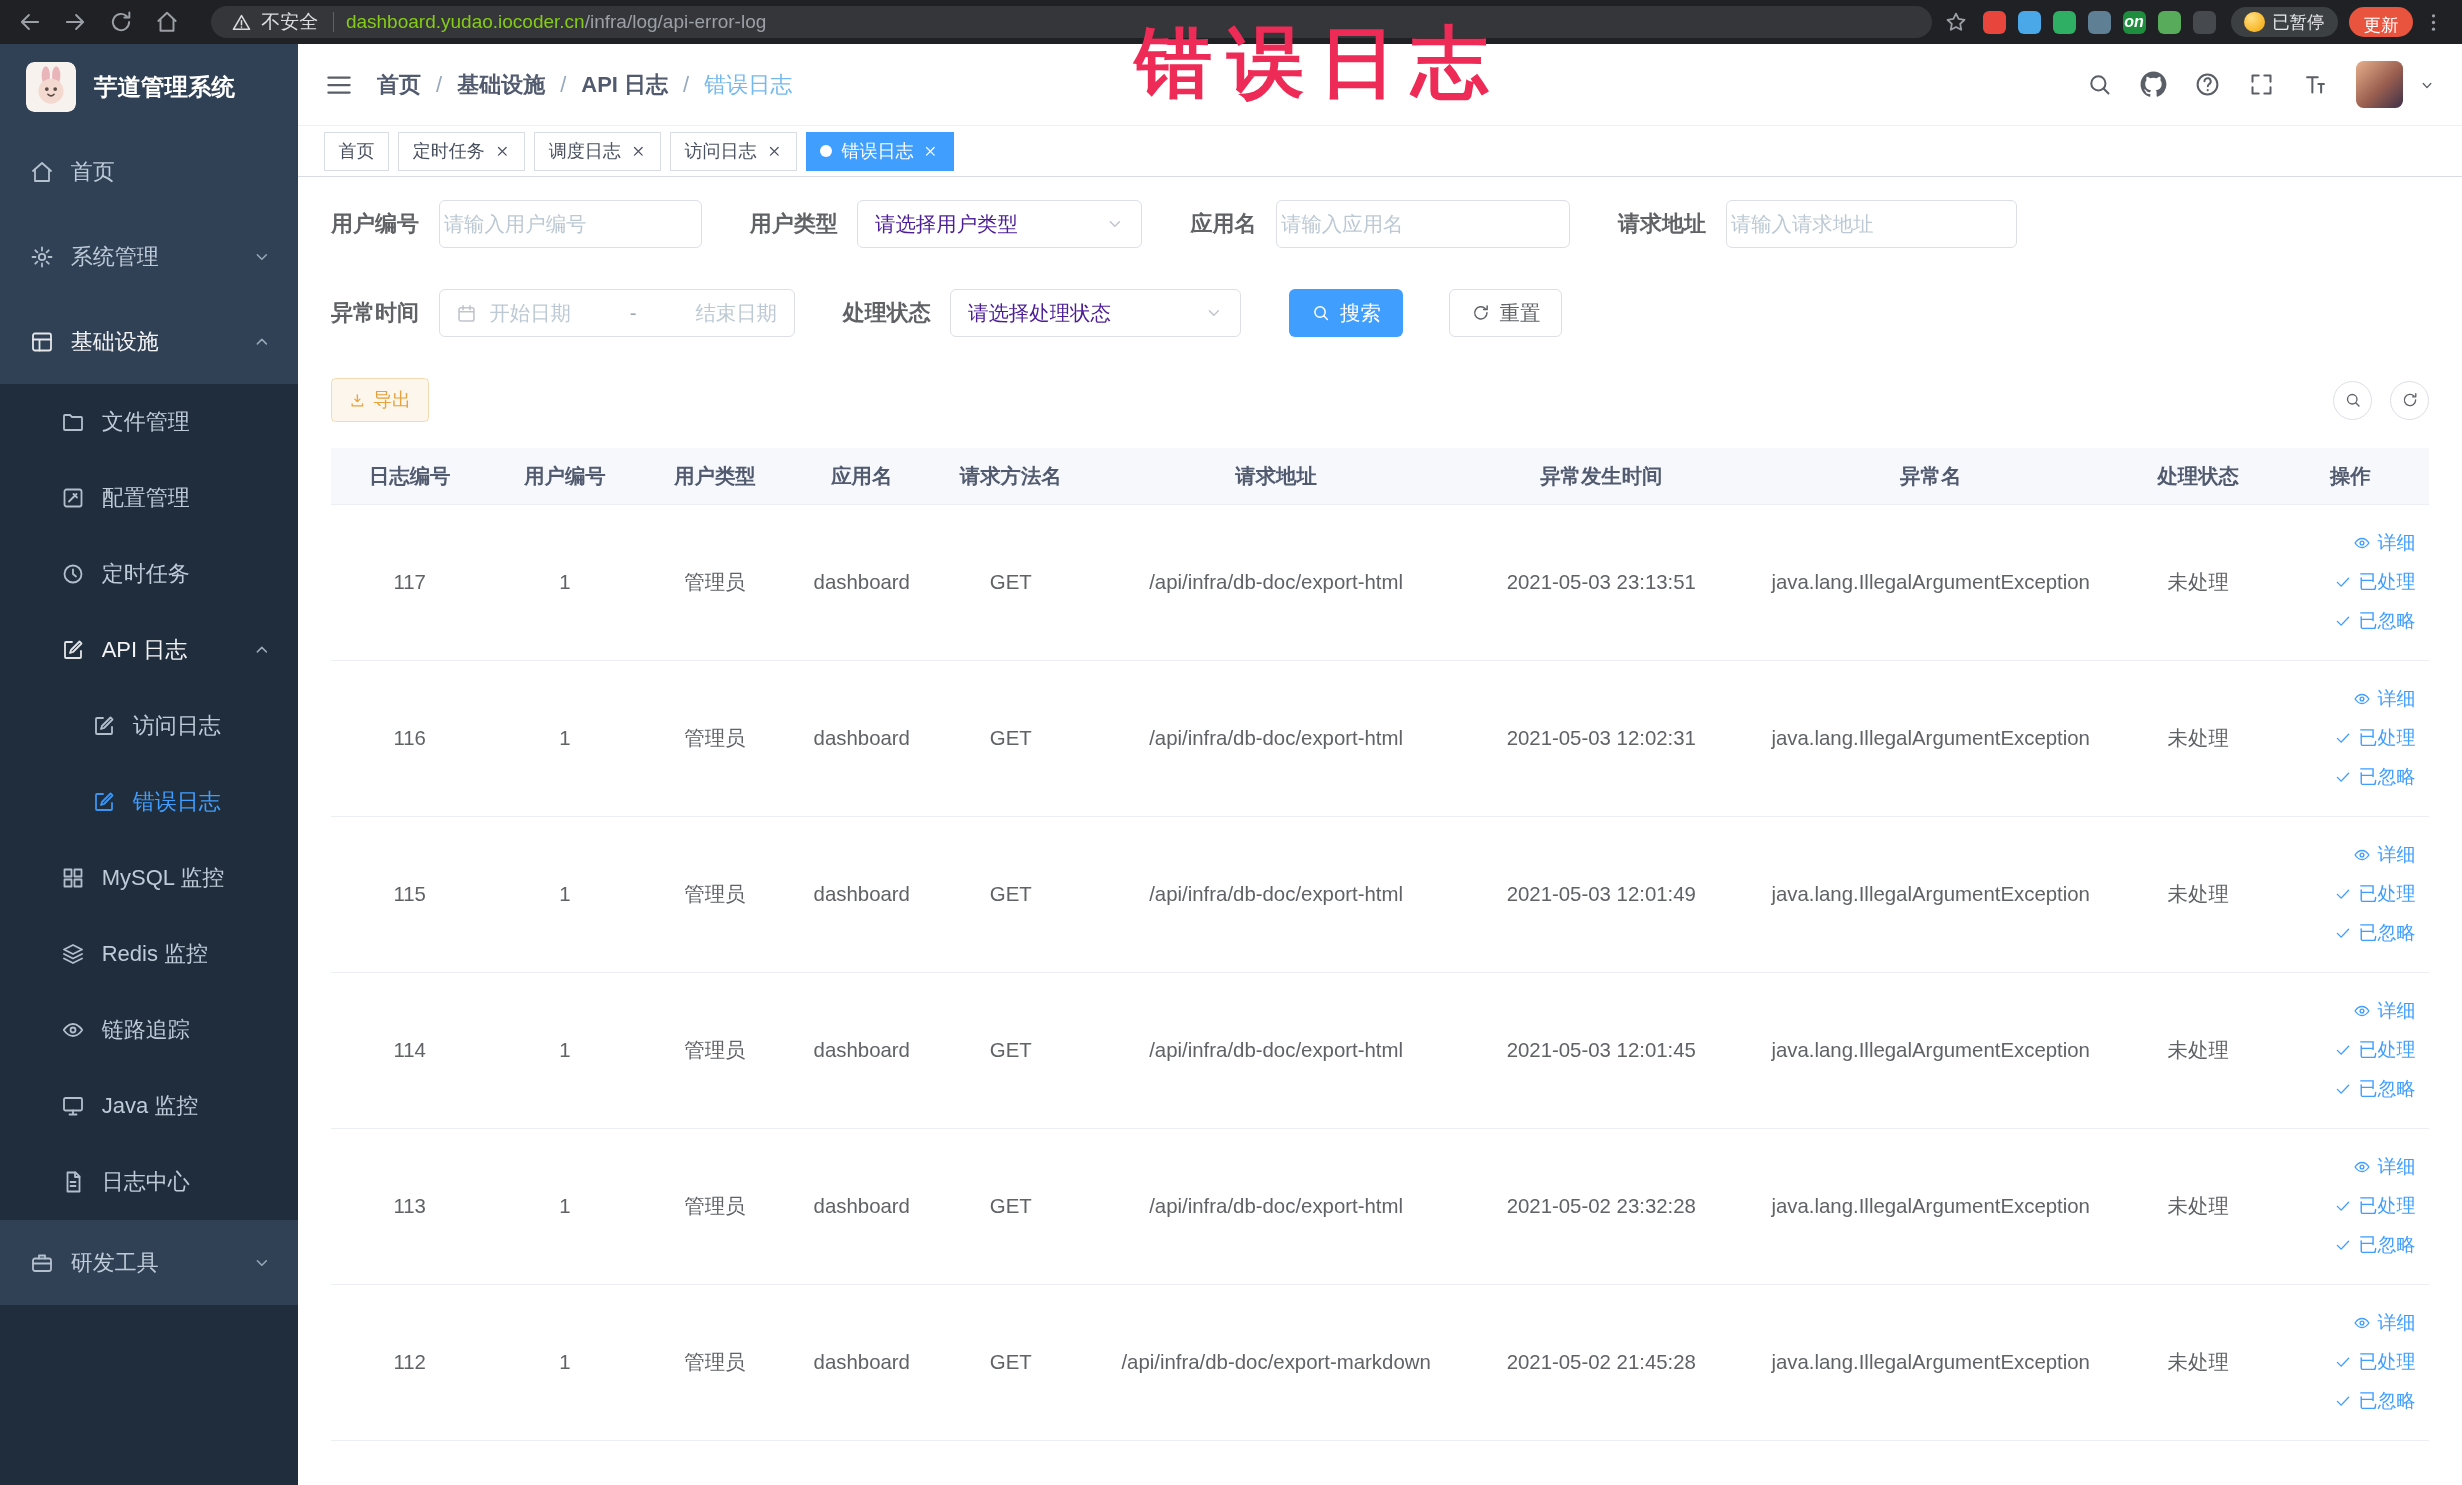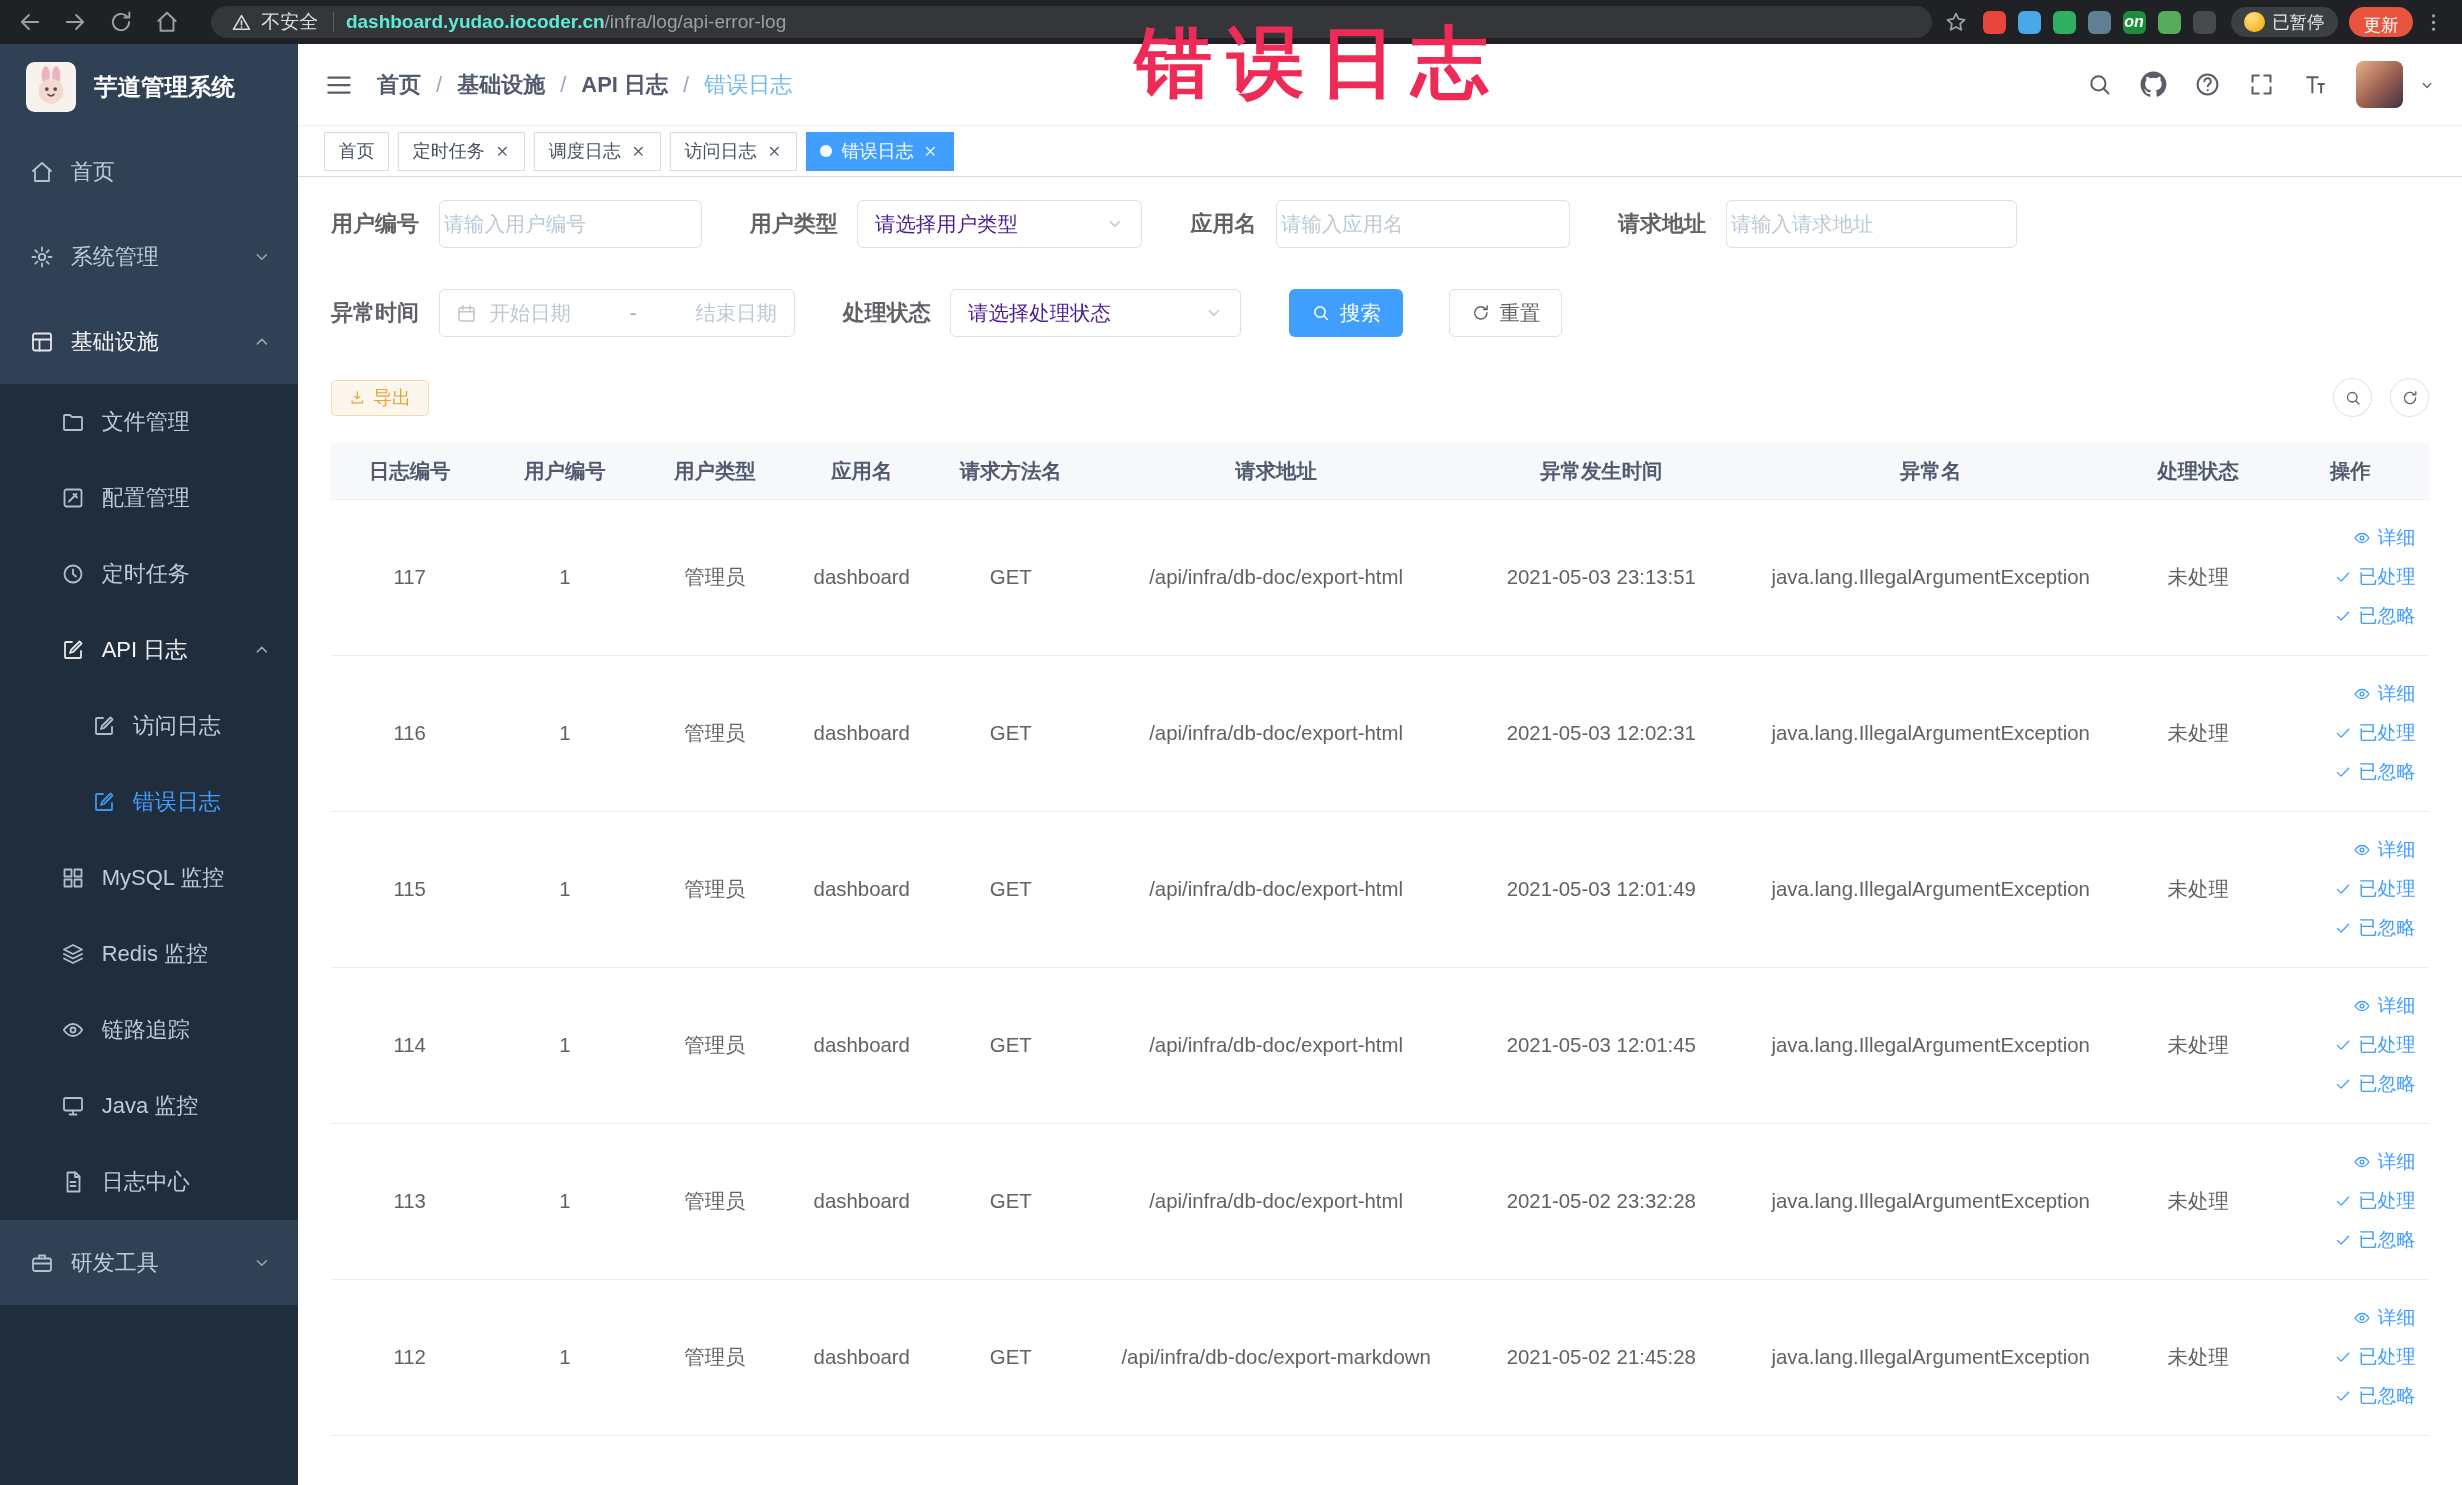--- a/index.html
+++ b/index.html
@@ -9,21 +9,21 @@
   [data-icon] svg{width:100%;height:100%;display:block}
   button{font-family:inherit;cursor:pointer}
 
   
   .browser-bar{height:44px;background:#202124;display:flex;align-items:center;padding:0 16.7px}
   .bnav{width:26px;height:26px;color:#9aa0a6;margin-right:19.7px}
   .omnibox{flex:1;min-width:0;height:32px;background:#35363a;border-radius:16px;display:flex;align-items:center;padding:0 19.7px;margin:0 12px;font-size:19px;color:#e8eaed}
   .omni-warning{width:21px;height:21px;color:#dadce0;margin-right:9px}
   .omni-label{color:#dadce0;white-space:nowrap;margin-right:3px}
   .omni-sep{width:0.8px;height:19.7px;background:#5f6368;margin:0 12px}
-  .url-host{color:#5eead4;white-space:nowrap;font-weight:700}
+  .url-host{color:#84cc16;white-space:nowrap;font-weight:400}
   .url-path{color:#9aa0a6;white-space:nowrap;overflow:hidden;text-overflow:ellipsis}
   .star{width:24px;height:24px;color:#9aa0a6;margin-right:15px}
   .exts{display:flex;align-items:center;gap:12px;margin-right:15px}
   .ext{width:23px;height:23px;border-radius:6px;color:#fff;font-size:16px;font-weight:700;display:inline-flex;align-items:center;justify-content:center}
   .paused-pill{height:30px;border-radius:15px;background:#3c4043;color:#e8eaed;font-size:17.4px;display:flex;align-items:center;gap:7.6px;padding:0 13.6px;margin-right:10.6px;white-space:nowrap}
   .paused-emoji{width:20.4px;height:20.4px;border-radius:50%;background:radial-gradient(circle at 35% 30%,#ffe082,#f4a300)}
   .update-pill{height:30px;border:none;border-radius:15px;color:#fff;font-size:17.4px;display:flex;align-items:flex-end;padding:0 15px;margin-right:9px;background:#e8543e;white-space:nowrap}
   .kebab{width:23px;height:23px;color:#9aa0a6}
 
   
@@ -86,21 +86,21 @@
   .date-sep{color:#98a6b4;font-size:20.4px;flex:1;text-align:center}
 
   .btn{height:48px;border-radius:6px;display:inline-flex;align-items:center;gap:9px;font-size:20.4px;padding:0 21px;border:0.8px solid transparent}
   .btn-primary{background:#409eff;color:#fff}
   .btn-plain{background:#fff;border-color:#dcdfe6;color:#606266}
   .btn [data-icon]{width:19.7px;height:19.7px}
   .btn+.btn{margin-left:46px}
 
   
   .toolbar-row{display:flex;align-items:center;margin-bottom:26px}
-  .btn-export{height:36px;padding:0 16.7px;font-size:19px;background:#fdf6ec;border:0.8px solid #f5dab1;color:#e6a23c;border-radius:4.5px;display:inline-flex;align-items:center;gap:7.6px}
+  .btn-export{height:44px;padding:0 16.7px;font-size:19px;background:#fdf6ec;border:0.8px solid #f5dab1;color:#e6a23c;border-radius:4.5px;display:inline-flex;align-items:center;gap:7.6px}
   .btn-export [data-icon]{width:16.7px;height:16.7px}
   .tool-circles{margin-left:auto;display:flex;gap:18px}
   .circle-btn{width:39px;height:39px;border-radius:50%;border:0.8px solid #dcdfe6;background:#fff;color:#606266;display:flex;align-items:center;justify-content:center;padding:0}
   .circle-btn [data-icon]{width:18px;height:18px}
 
   
   table{table-layout:fixed;width:100%;border-collapse:collapse;font-size:20.4px;color:#606266}
   thead th{background:#f6f8fb;font-weight:700;color:#515a6e;height:56px;border-bottom:0.8px solid #ebeef5;padding:0 7.6px;text-align:center;white-space:nowrap}
   tbody td{height:156px;text-align:center;border-bottom:0.8px solid #ebeef5;padding:0 7.6px;word-break:break-all}
   .td-actions{padding-right:13.6px}

